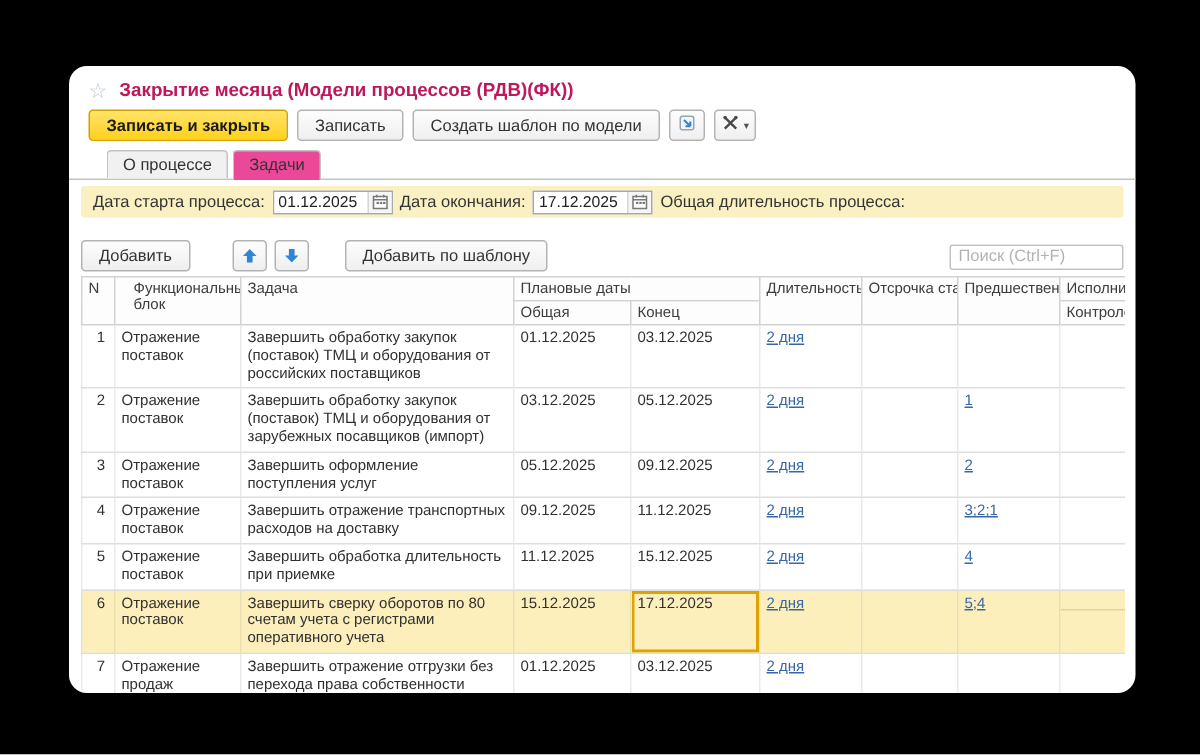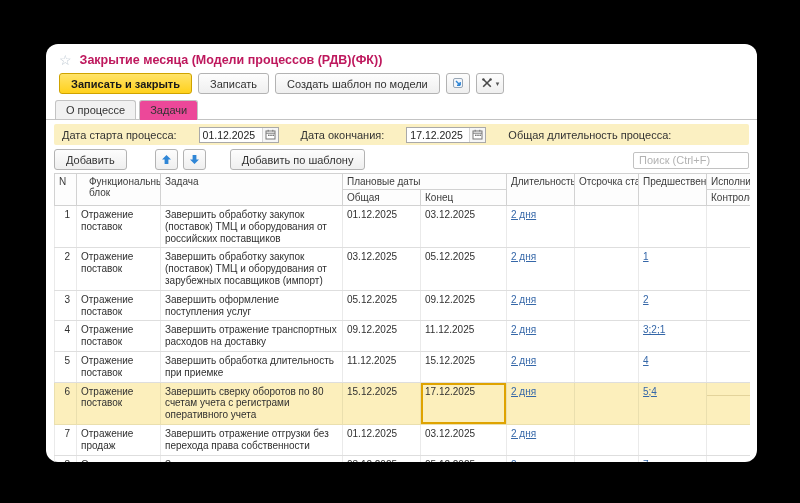--- a/index.html
+++ b/index.html
@@ -18,38 +18,38 @@
   .toolbar { display:flex; align-items:flex-start; gap:6px; padding:5px 12px 0 13px; height:27px; }
   .btn { display:inline-flex; align-items:center; justify-content:center; height:21px;
          padding:0 11px; font-size:11px; color:#333; background:linear-gradient(#fdfdfd,#efefef);
          border:1px solid #b3b3b3; border-radius:3px; cursor:default; white-space:nowrap; }
   .btn.primary { background:linear-gradient(#ffe36a,#ffd11c); border-color:#cfa300;
                  font-weight:bold; color:#191919; }
   .iconbtn { padding:0 4px; min-width:24px; gap:3px; }
   .caret { font-size:7px; color:#555; }
 
   
-  .tabstrip { display:flex; align-items:flex-end; padding-left:9px; height:20px;
+  .tabstrip { display:flex; align-items:flex-end; padding-left:25px; height:20px;
               border-bottom:1px solid #c3c3c3; margin-top:5px; }
   .tab { font-size:11px; color:#333; padding:3px 10px 3px; background:#f1f1f1;
          border:1px solid #c3c3c3; border-bottom:none; border-radius:3px 3px 0 0;
          margin-right:3px; position:relative; }
   .tab.active { background:#ec4899; margin-bottom:-1px; padding-bottom:4px; }
 
   
   .infobar { margin:4px 8px 0 8px; background:#fbf0c2; border-radius:2px; height:21px;
-             display:flex; align-items:center; gap:22px; padding:0 8px; font-size:11px; color:#333; }
+             display:flex; align-items:center; gap:5px; padding:0 8px; font-size:11px; color:#333; }
   .field { display:flex; align-items:center; background:#fff; border:1px solid #a9a9a9; height:16px; }
   .field input { border:none; outline:none; width:62px; height:14px; font-size:10.5px;
                  padding:0 3px; font-family:inherit; color:#222; }
   .calbtn { width:16px; height:14px; display:flex; align-items:center; justify-content:center;
             border-left:1px solid #d5d5d5; background:#f6f6f6; }
 
   
-  .cmdbar { display:flex; align-items:center; gap:5px; margin:4px 8px 3px 8px; height:21px; }
+  .cmdbar { display:flex; align-items:center; gap:5px; margin:15px 8px 3px 8px; height:21px; }
   .arrowbtn { min-width:23px; padding:0 3px; }
   .search { margin-left:auto; }
   .search input { width:116px; height:17px; border:1px solid #c2c2c2; border-radius:2px;
                   font-size:11px; padding:0 5px; color:#333; font-family:inherit; outline:none; }
   .search input::placeholder { color:#b3b3b3; }
 
   
   .grid { width:696px; margin:0 0 0 8px; overflow:hidden; }
   table { border-collapse:collapse; table-layout:fixed; width:742px; font-size:10px; }
   th { border:1px solid #d2d2d2; background:#fdfdfd; font-weight:normal; text-align:left;

